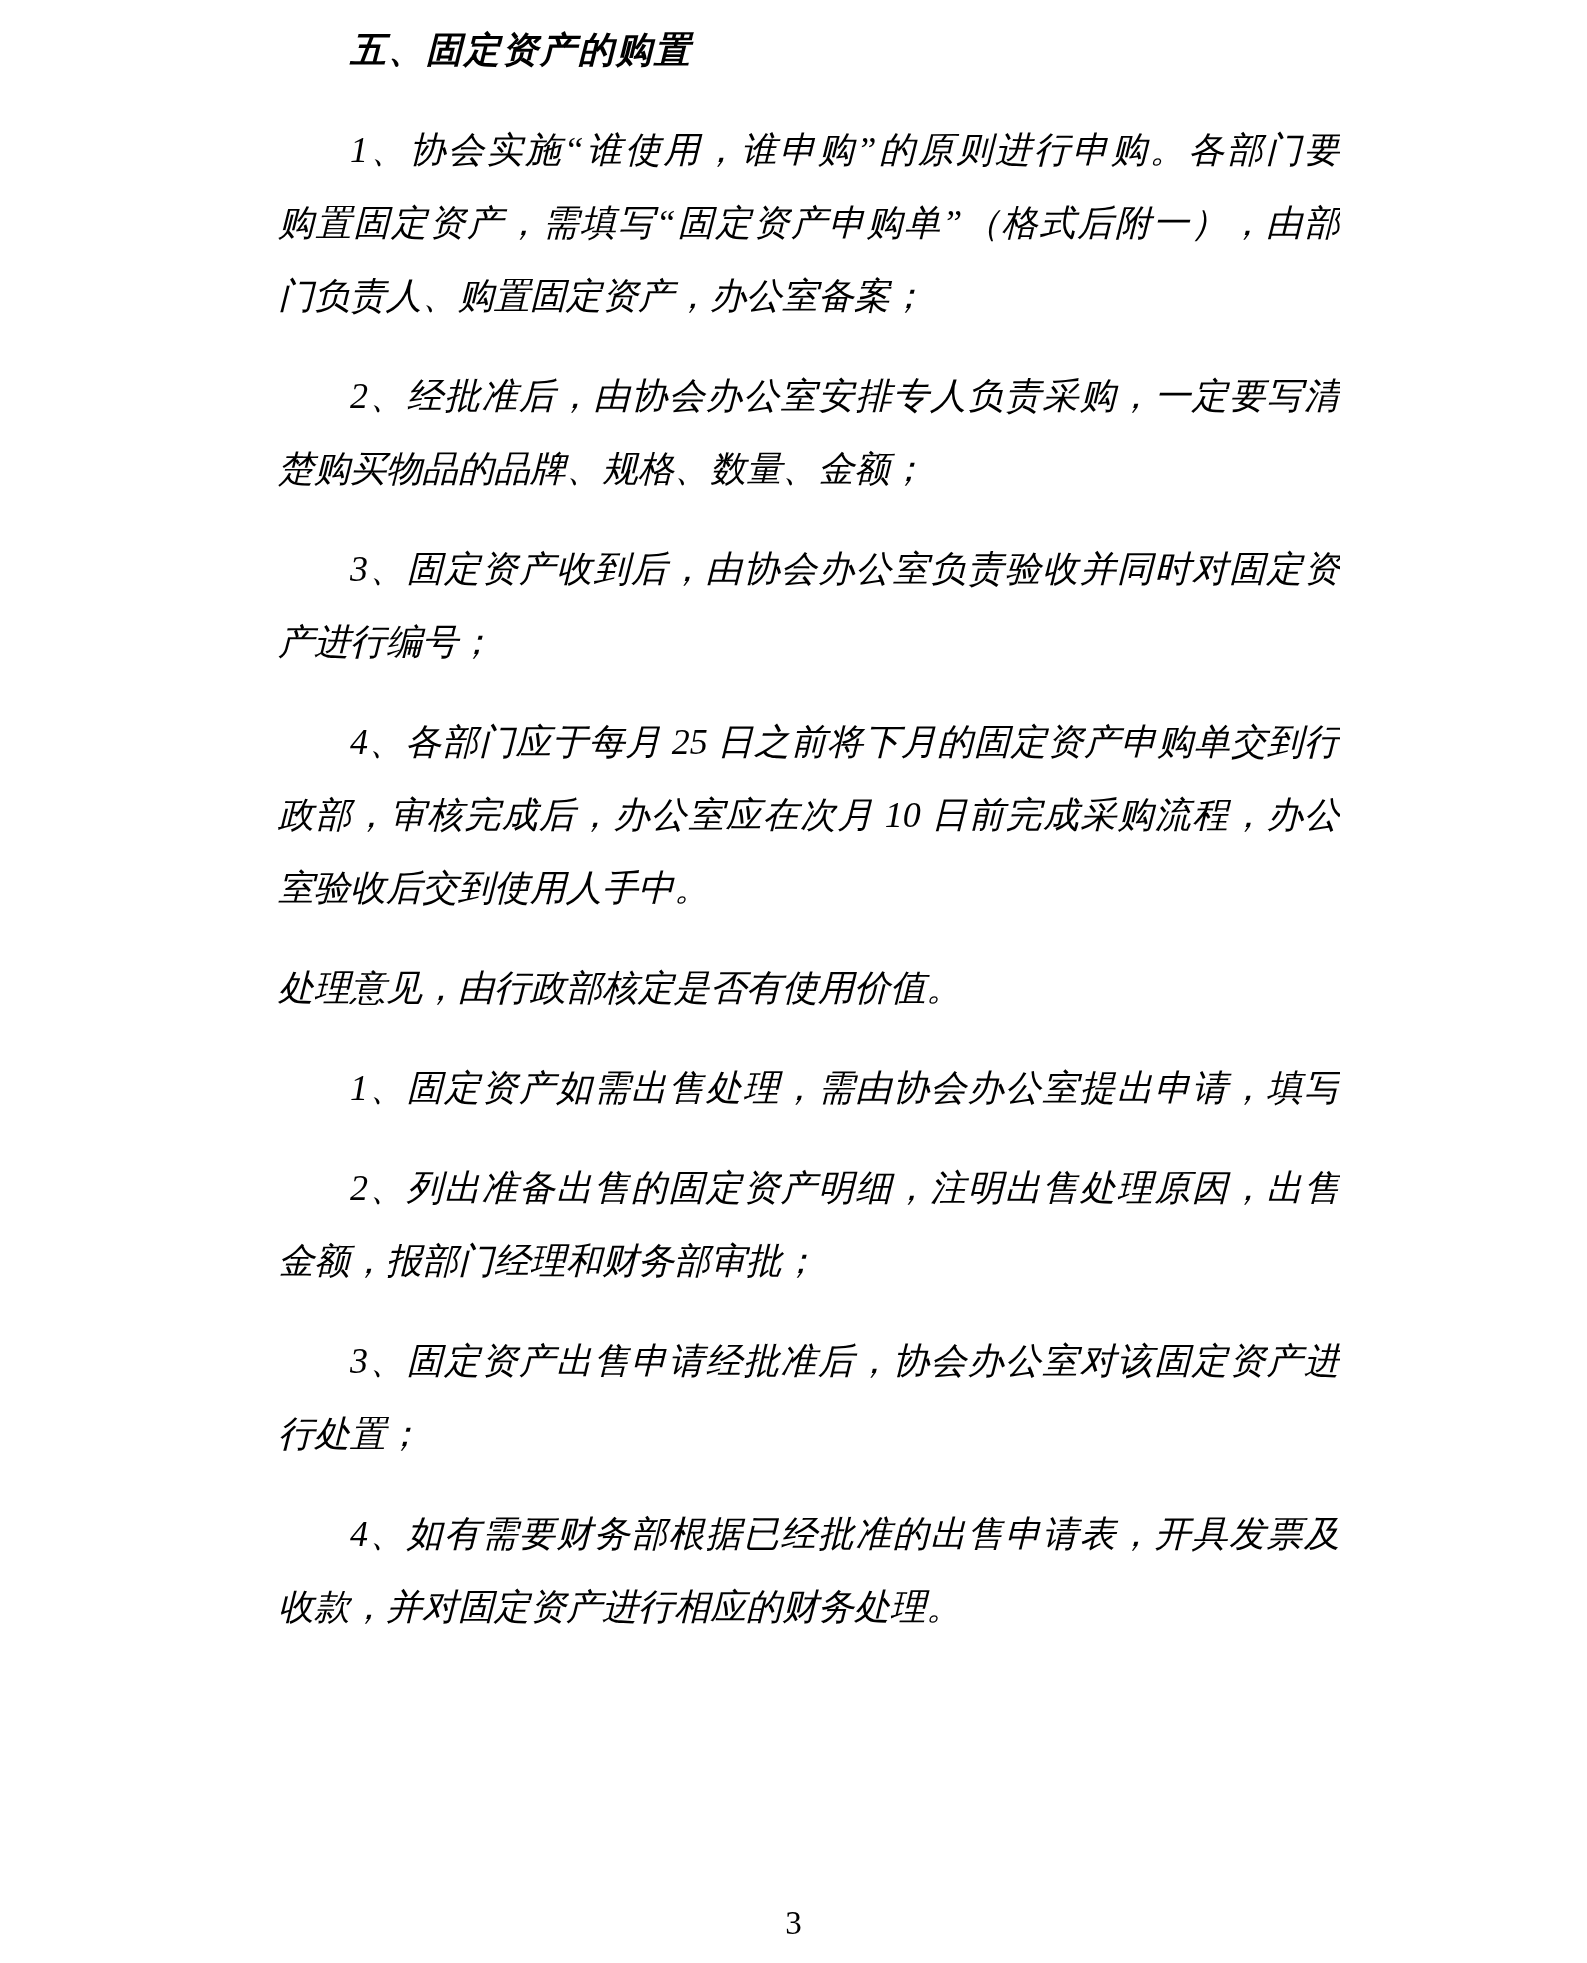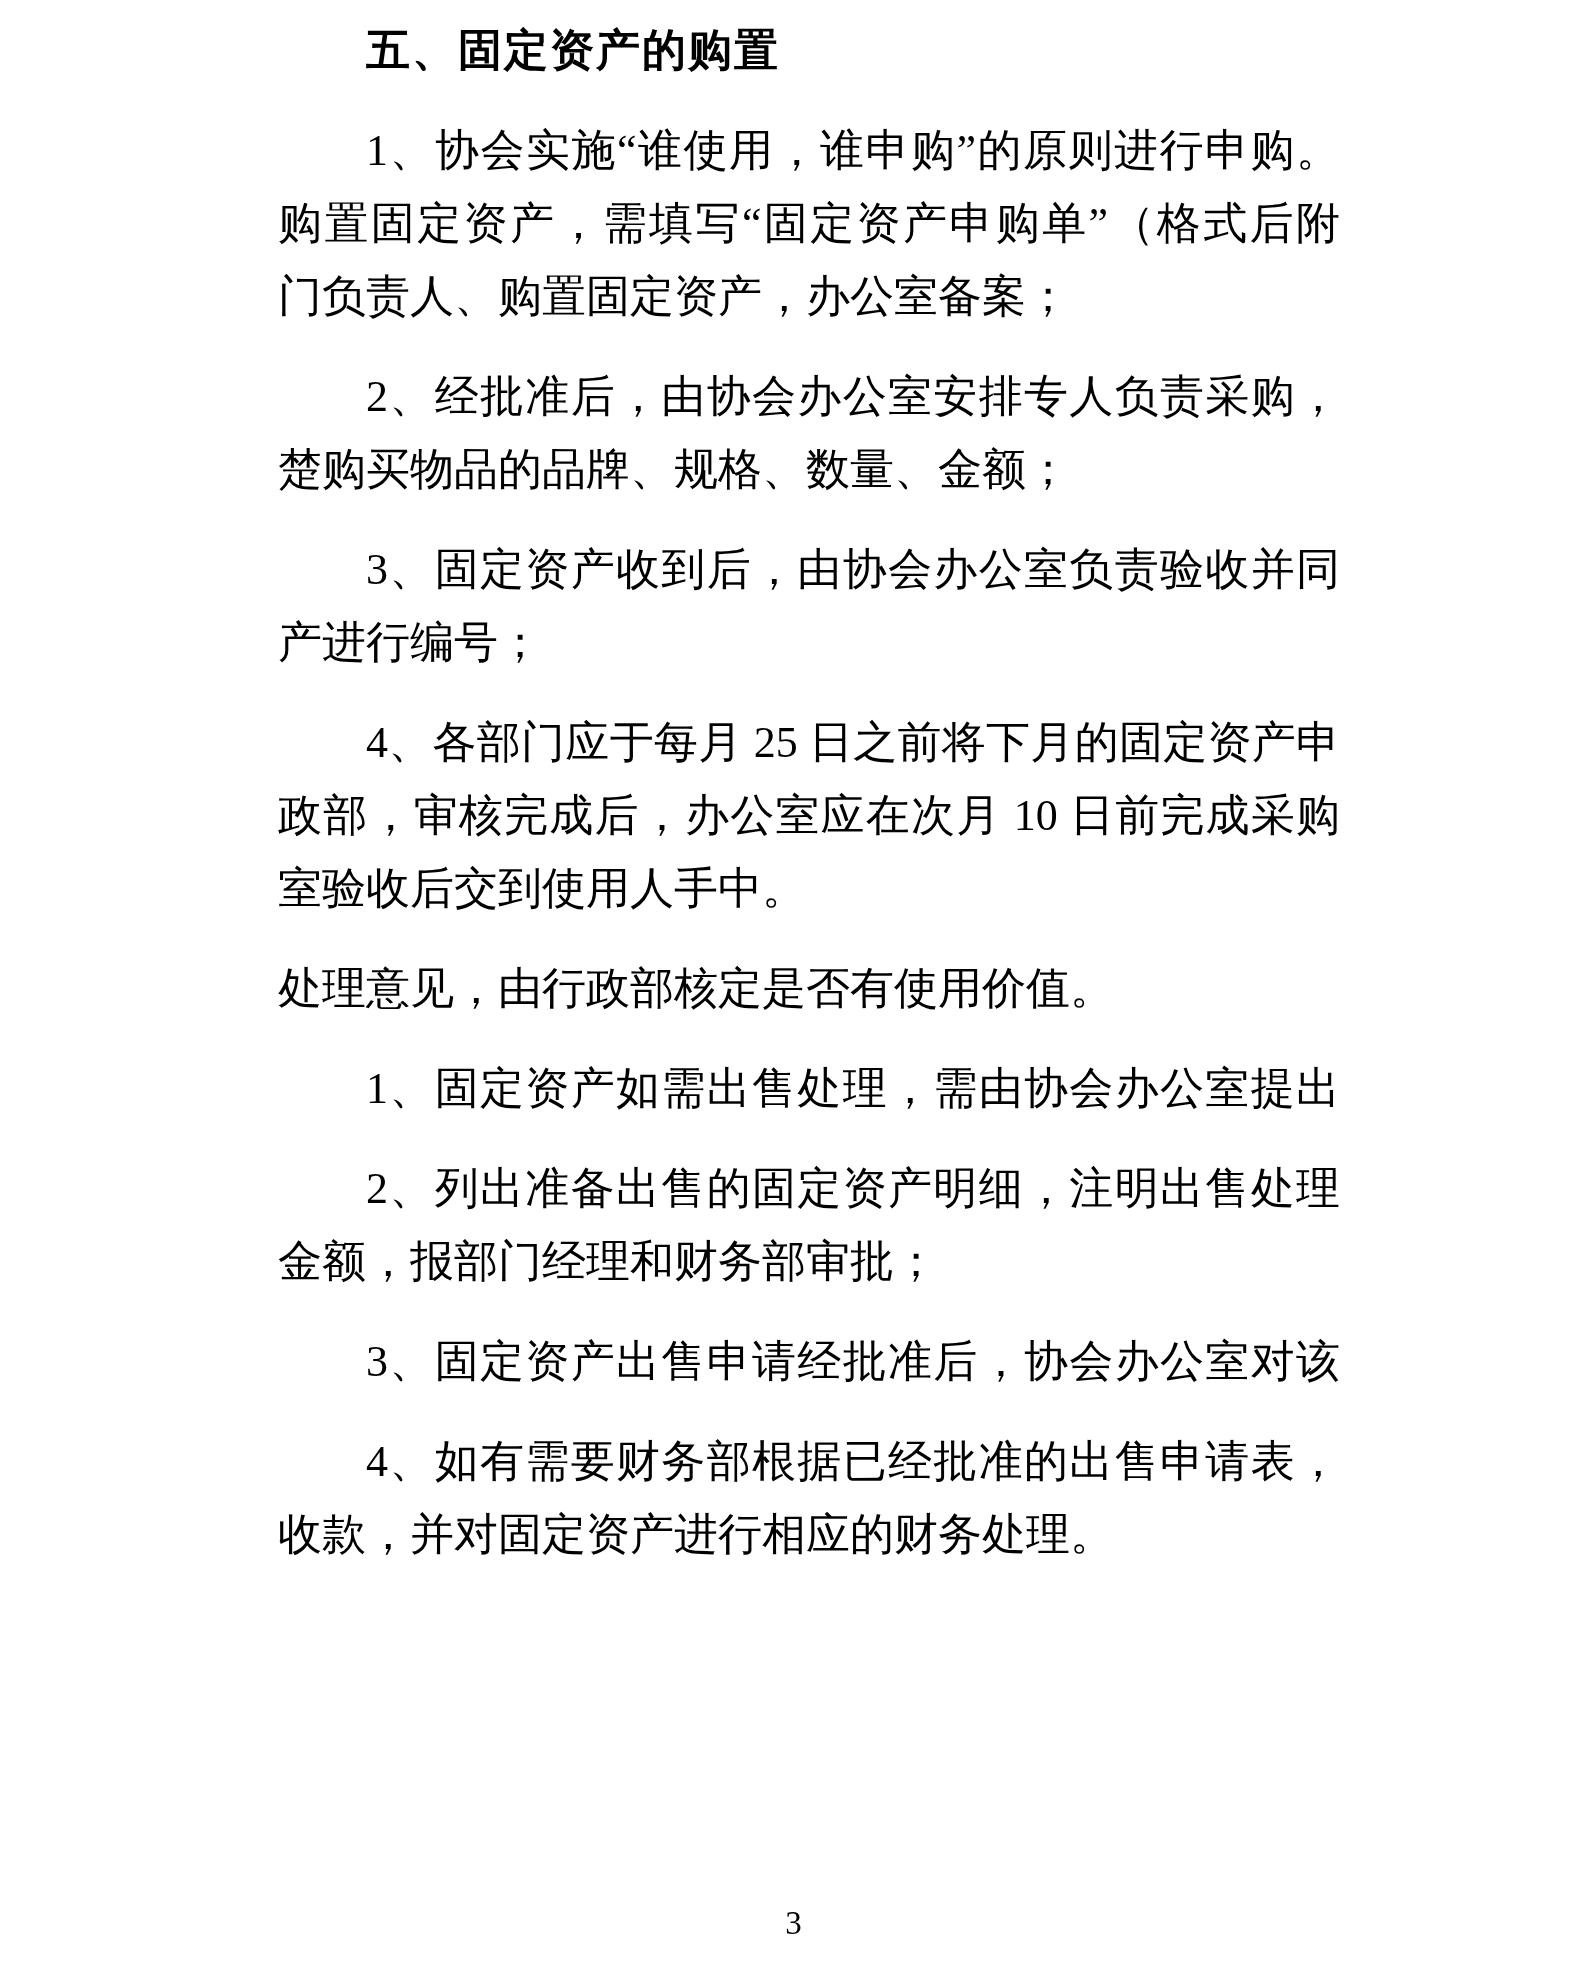--- a/index.html
+++ b/index.html
@@ -29,27 +29,28 @@
     top: 14px;
     width: 1062px;
   }
   .block {
     margin: 0 0 27px 0;
   }
   .block:last-child {
     margin-bottom: 0;
   }
   .line {
-    font-size: 44px;
+    font-size: 36px;
     line-height: 73px;
     height: 73px;
     text-align: justify;
     text-align-last: justify;
     overflow: hidden;
     white-space: normal;
+    font-style: italic;
   }
   .paragraph .line.first {
     text-indent: 2em;
   }
   .paragraph .line.last {
     text-align: left;
     text-align-last: left;
   }
   .heading .line {
     font-weight: bold;
@@ -102,20 +103,21 @@
       </div>
       <div class="block paragraph">
         <div class="line first">1、固定资产如需出售处理，需由协会办公室提出申请，填写</div>
       </div>
       <div class="block paragraph">
         <div class="line first">2、列出准备出售的固定资产明细，注明出售处理原因，出售</div>
         <div class="line last">金额，报部门经理和财务部审批；</div>
       </div>
       <div class="block paragraph">
         <div class="line first">3、固定资产出售申请经批准后，协会办公室对该固定资产进</div>
+        <div class="line last">行处置；</div>
       </div>
       <div class="block paragraph">
         <div class="line first">4、如有需要财务部根据已经批准的出售申请表，开具发票及</div>
         <div class="line last">收款，并对固定资产进行相应的财务处理。</div>
       </div>
     </div>
   <div class="footer">
     <span class="page-number">3</span>
   </div>
 </div>

